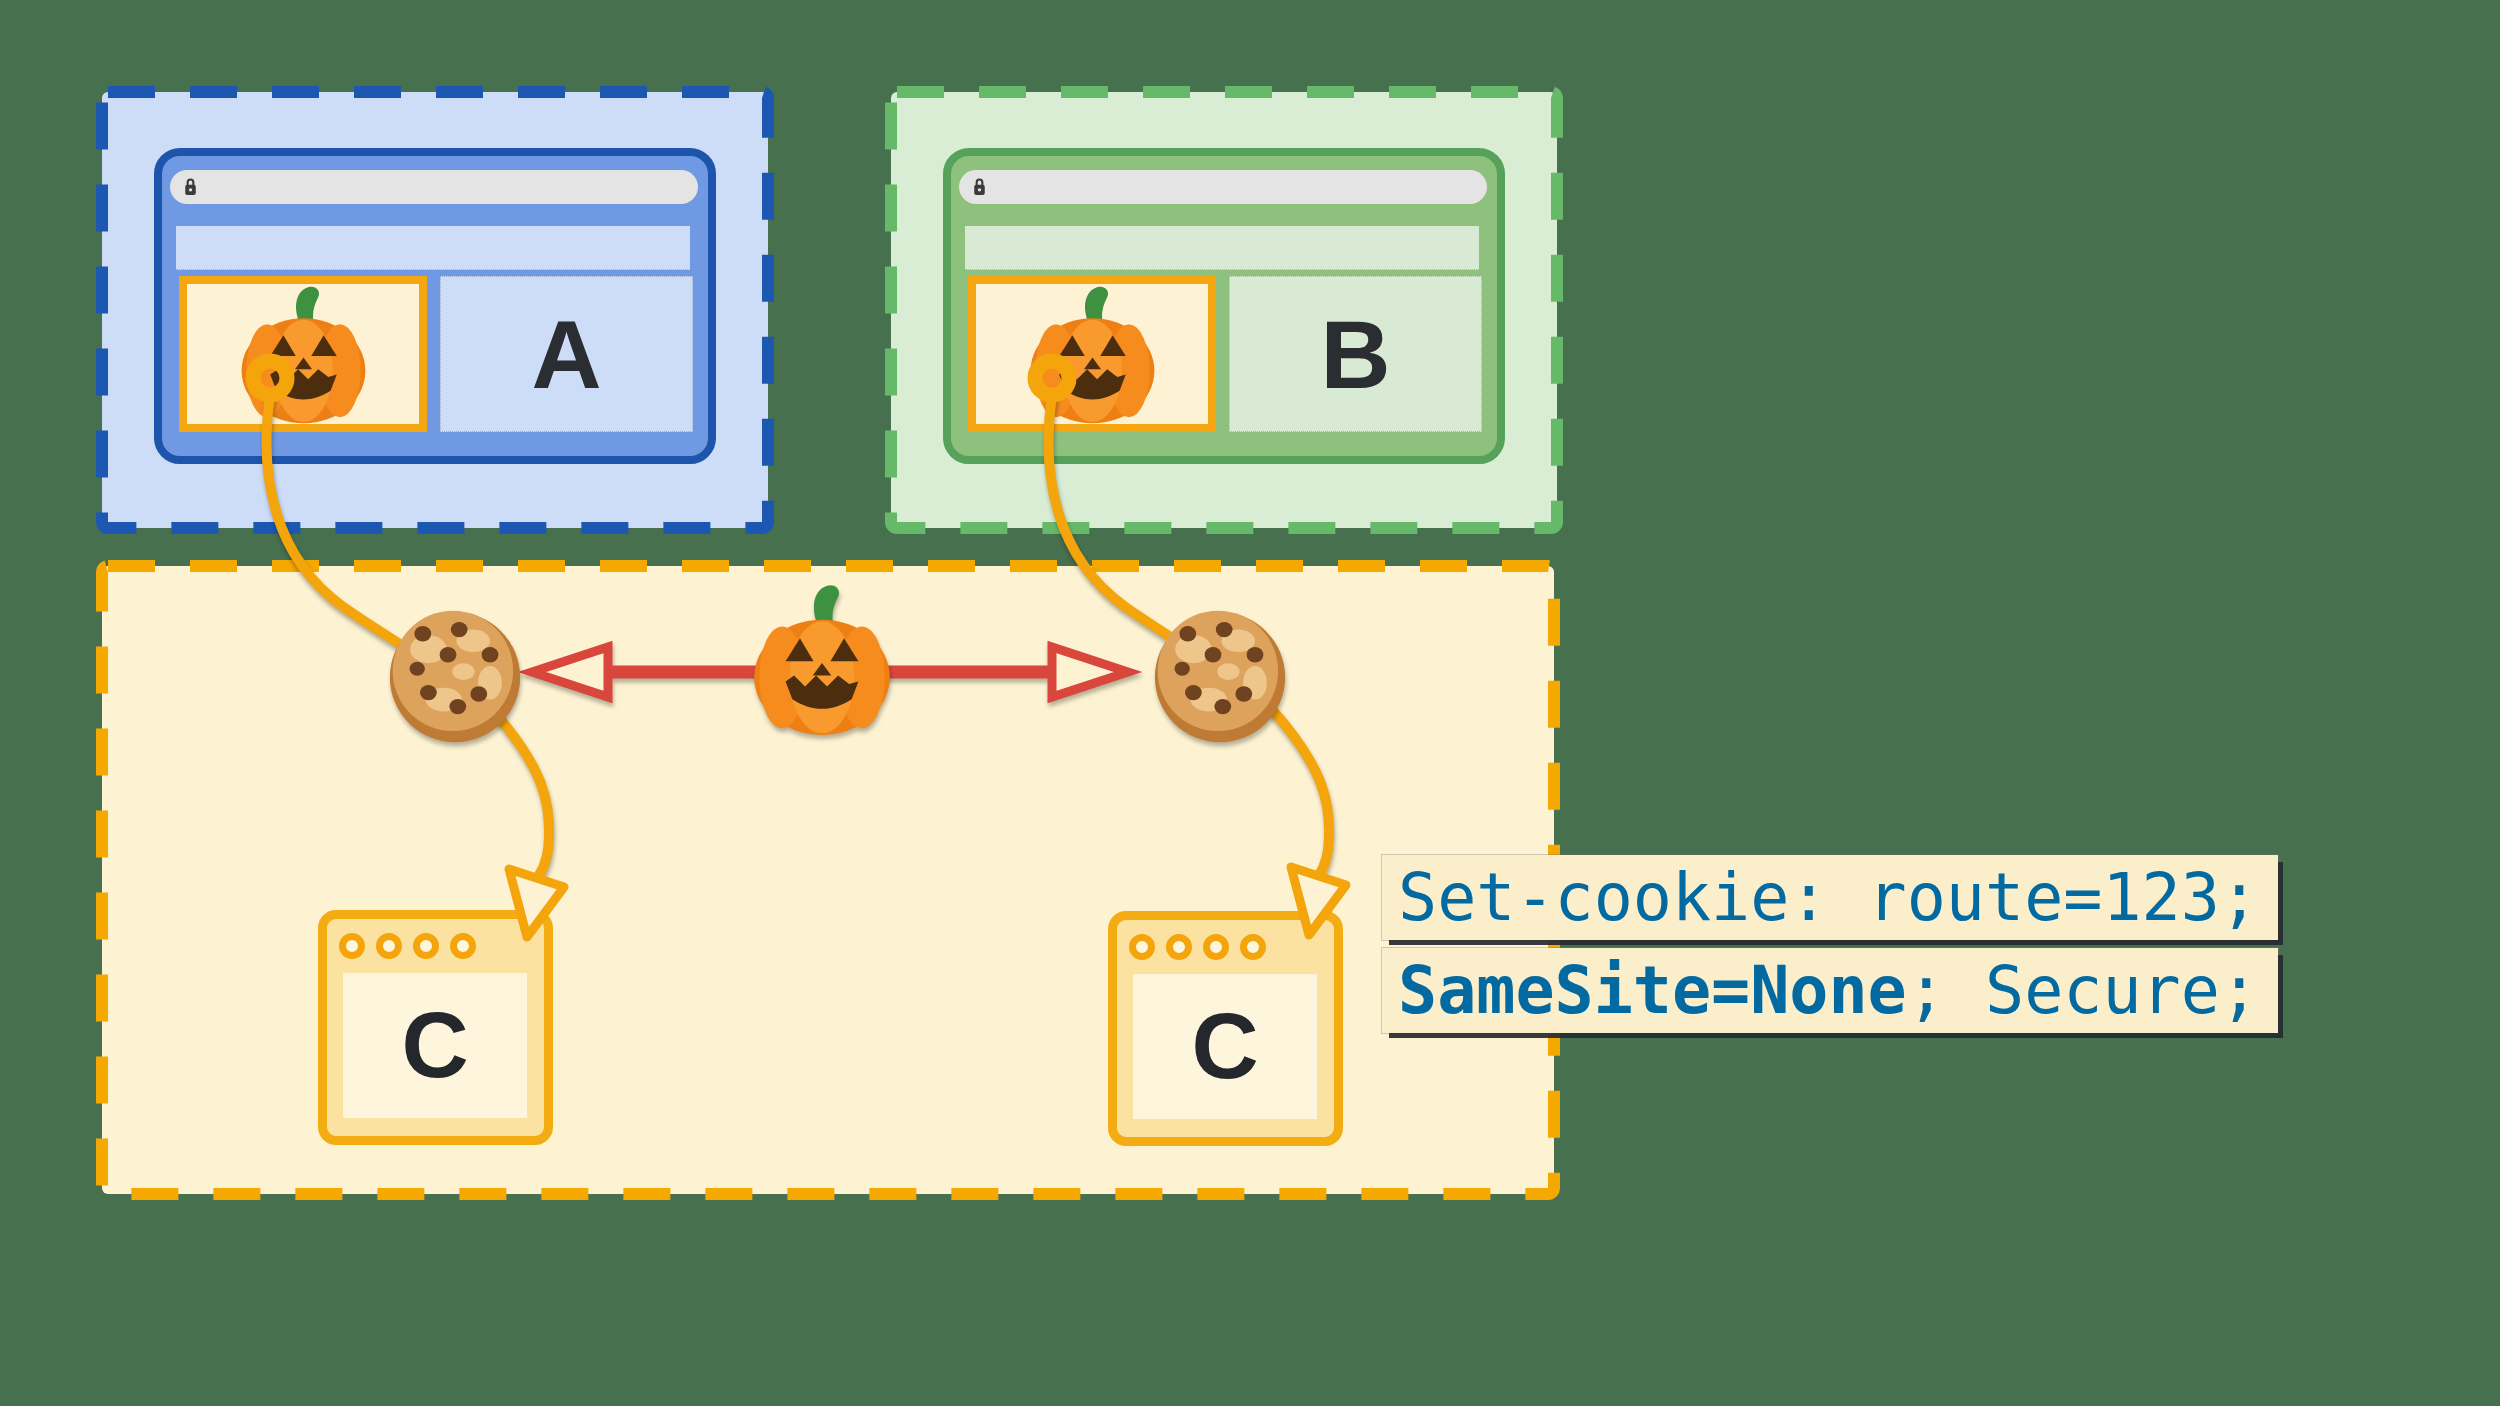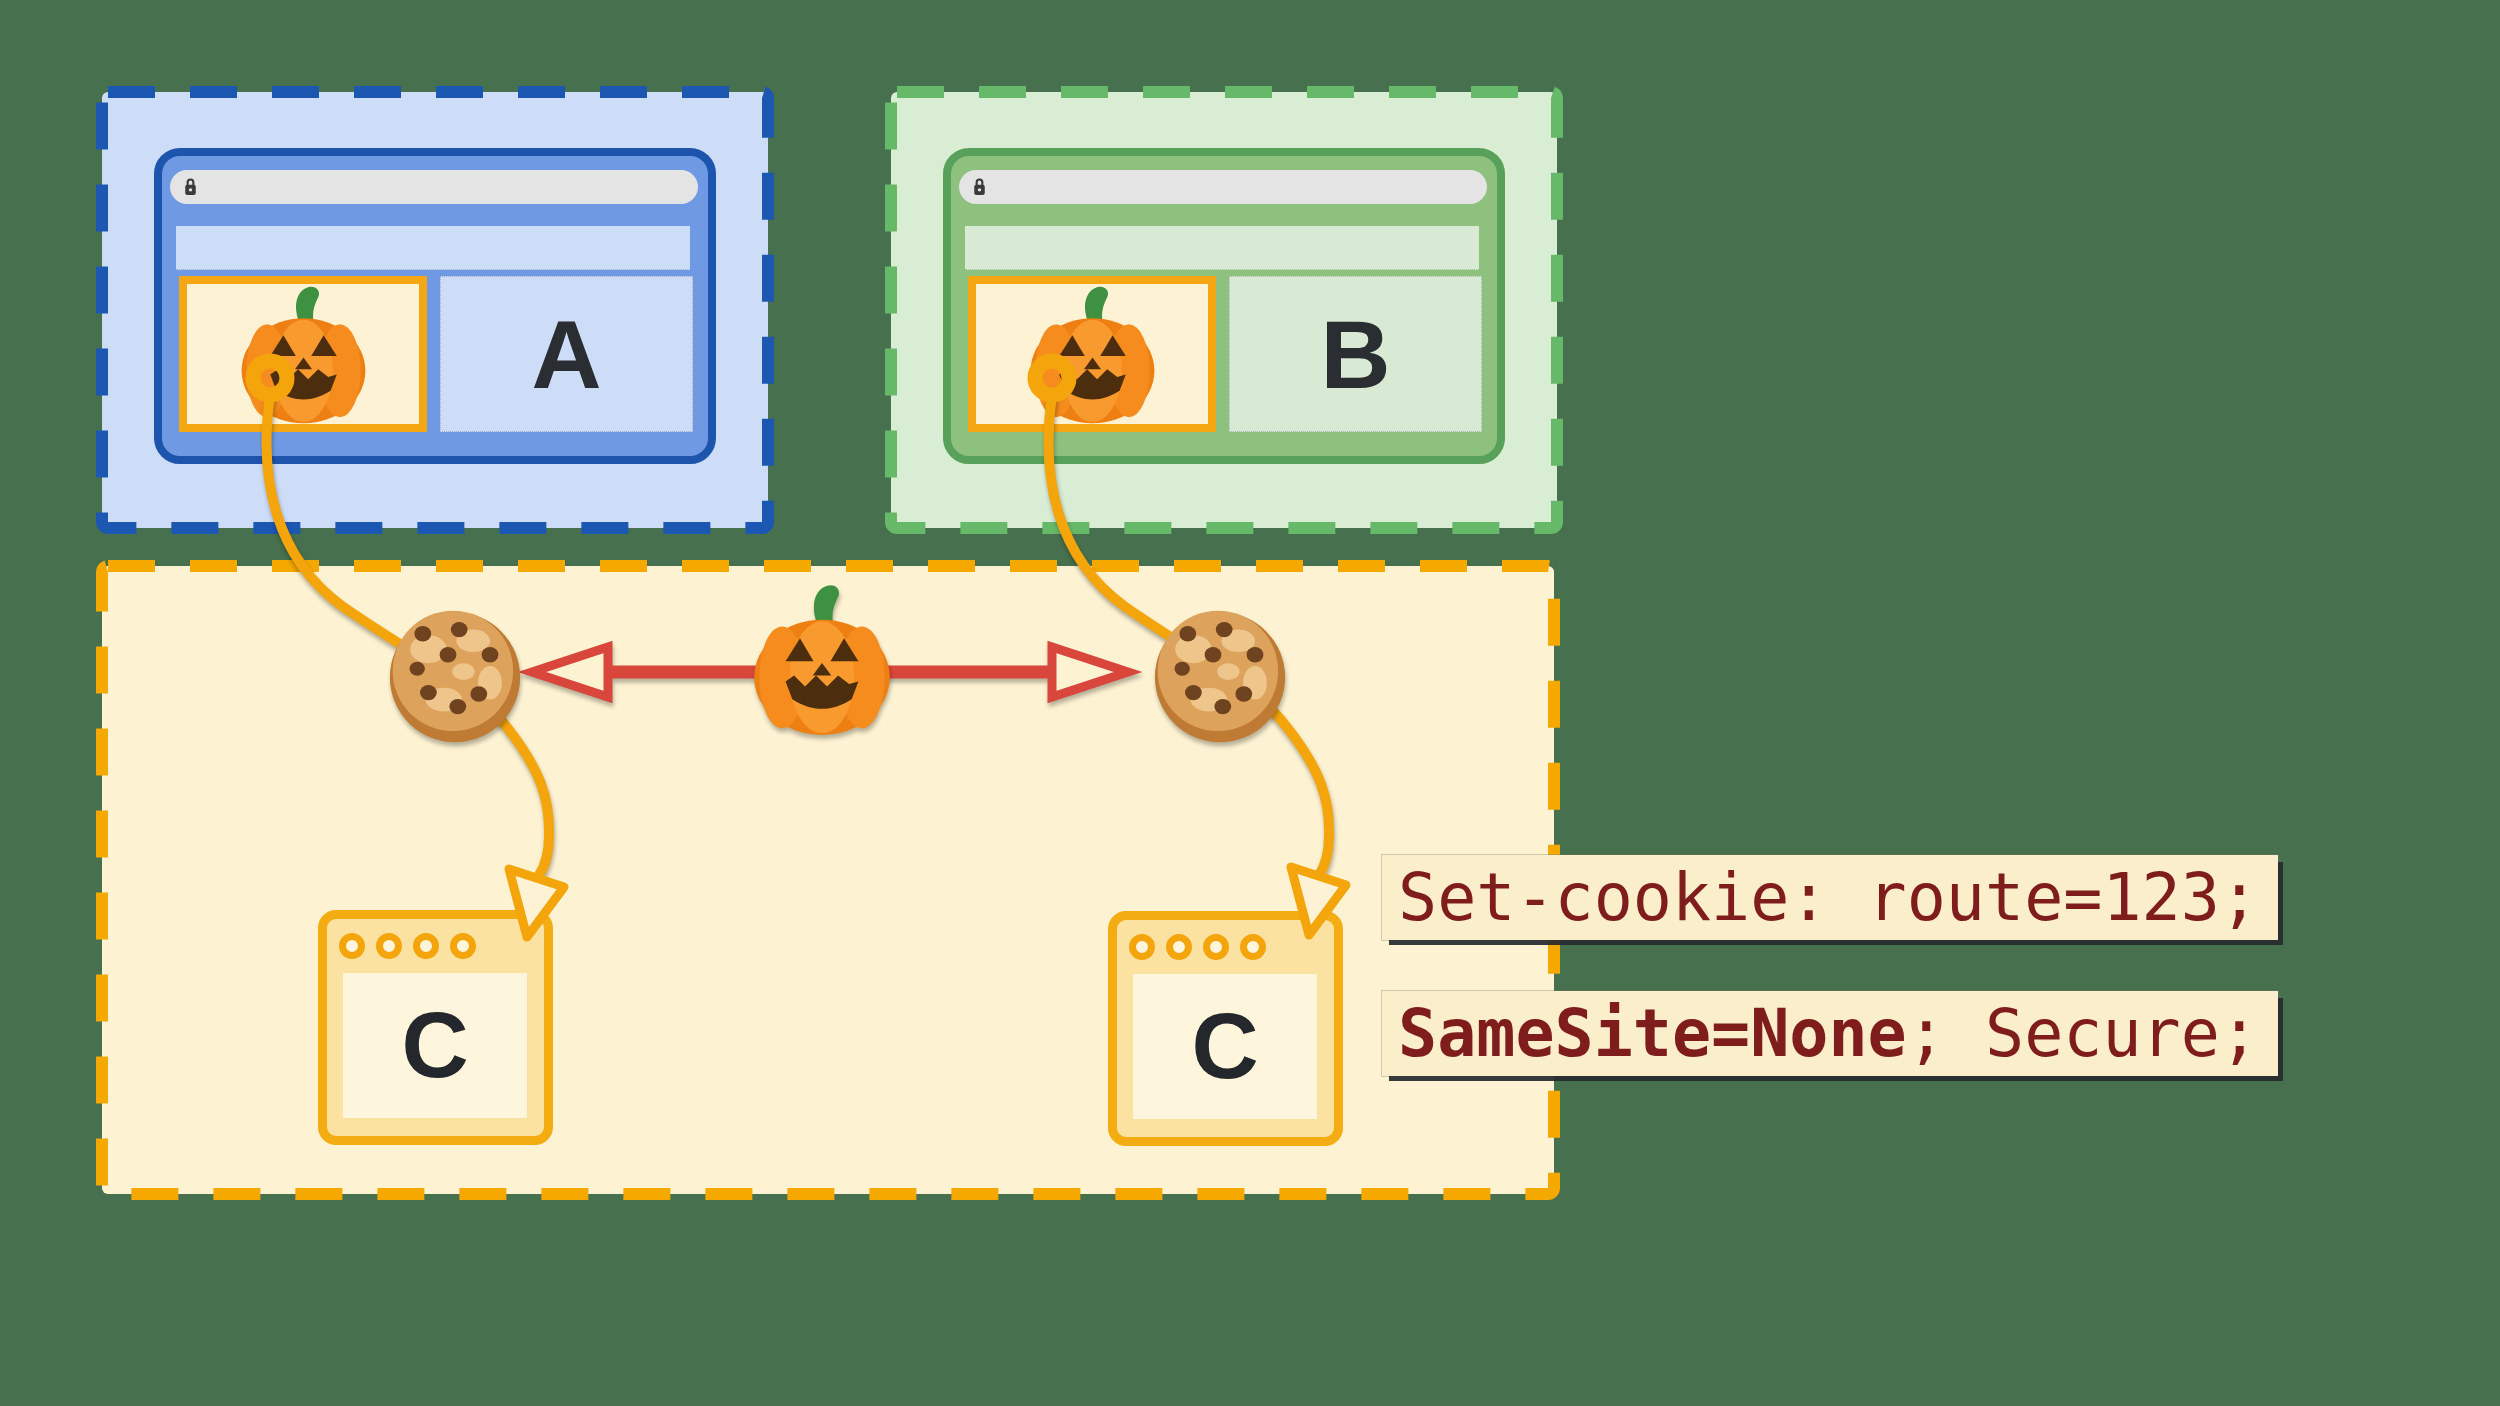--- a/index.html
+++ b/index.html
@@ -62,21 +62,21 @@
   }
   .cinner{
     position:absolute;left:16px;top:54px;width:184px;height:145px;
     background:#fdf6dc;display:flex;align-items:center;justify-content:center;
   }
   .cinner span{font-size:93px;font-weight:bold;color:#24272b;line-height:1;}
 
   
   .code-line{
     position:absolute;left:1382px;width:896px;height:85px;
-    background:#fbeecb;color:#7f1d1d;
+    background:#fbeecb;color:#0369a1;
     font-family:"DejaVu Sans Mono", monospace;
     font-size:65px;line-height:85px;white-space:nowrap;
     padding-left:16px;box-sizing:border-box;
     box-shadow:6px 6px 0 -1px rgba(38,42,48,.92), 0 0 0 1px rgba(125,120,105,.35);
   }
   .code-line b{font-weight:bold;}
 
   
   .soft-shadow{filter:drop-shadow(1px 4px 2px rgba(0,0,0,.28));}
   .line-shadow{filter:drop-shadow(1px 4px 2px rgba(0,0,0,.30));}
@@ -205,15 +205,15 @@
 
   <use href="#ic-cookie" x="385" y="603" width="140" height="140" class="soft-shadow"></use>
   <use href="#ic-cookie" x="1150" y="603" width="140" height="140" class="soft-shadow"></use>
 
   <use href="#ic-pumpkin" x="737" y="579" width="170" height="161" class="soft-shadow"></use>
 </svg>
 
 <div class="code-line" style="top:855px;">
   <span>Set-cookie: route=123;</span>
 </div>
-<div class="code-line" style="top:991px;">
+<div class="code-line" style="top:948px;">
   <b>SameSite=None</b><span>; Secure;</span>
 </div>
 
 </body></html>

